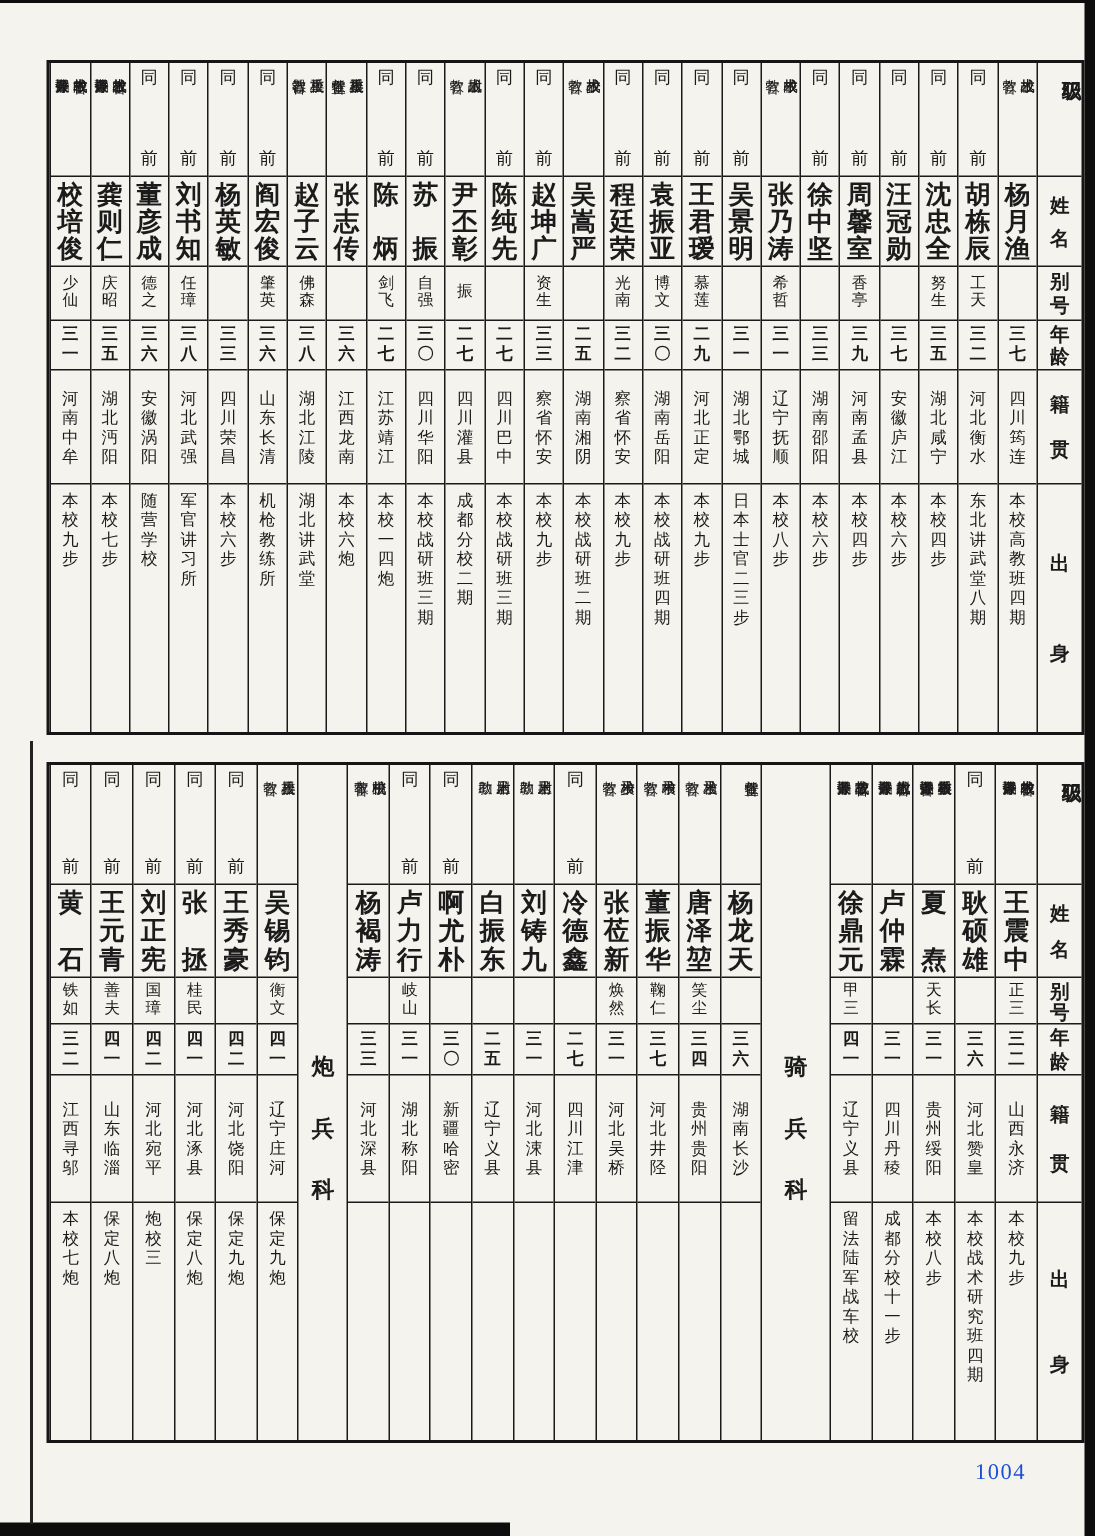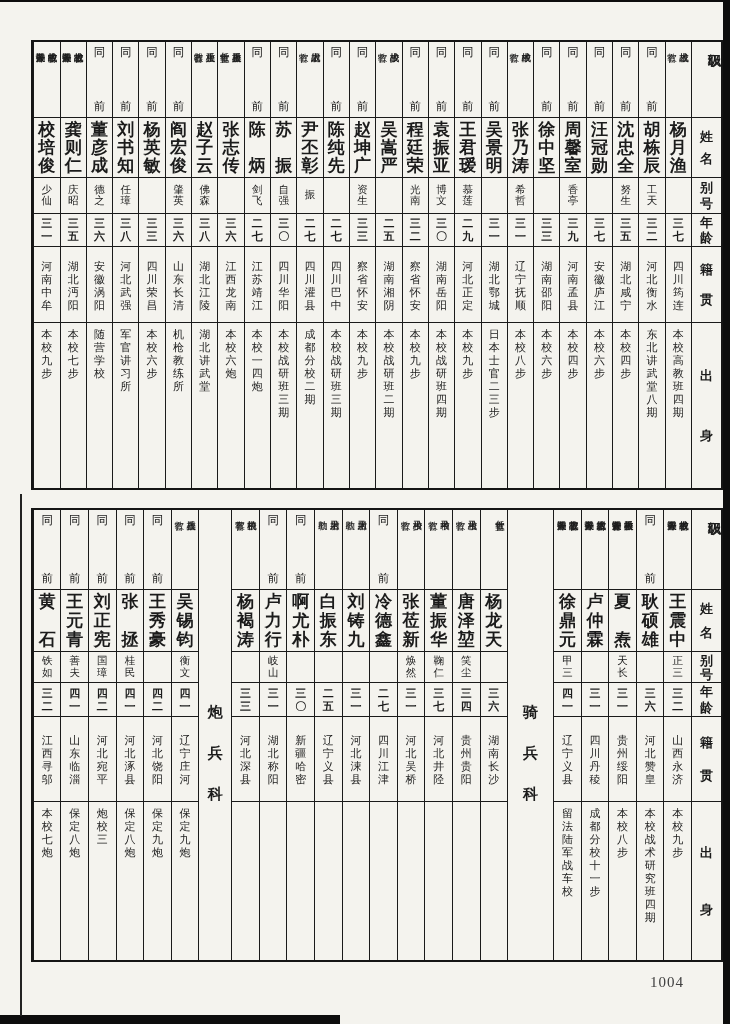--- a/index.html
+++ b/index.html
@@ -36,21 +36,21 @@
   .rank.same{display:flex;writing-mode:horizontal-tb;flex-direction:column;justify-content:space-between;
              align-items:center;font-size:11.5px;padding:5px 0;line-height:1}
   .name{justify-content:space-between;font-weight:bold;font-size:17px;line-height:1;padding:3px 0}
   .alias{justify-content:center;gap:1px;font-size:10.5px;line-height:1}
   .age{justify-content:center;gap:2px;font-size:11px;line-height:1;font-weight:600}
   .native{justify-content:center;gap:2px;font-size:11px;line-height:1;padding-top:2px}
   .origin{justify-content:flex-start;gap:2px;font-size:11px;line-height:1;padding-top:6px}
 
   .hdr{font-weight:bold;font-size:13px;justify-content:space-evenly;line-height:1;padding:2px 0}
 
-  .pageno{position:absolute;left:650px;top:974px;font-size:15px;letter-spacing:1px;color:#404040}
+  .pageno{position:absolute;left:650px;top:974px;font-size:15px;letter-spacing:1px;color:#1d4ed8}
 </style>
 </head>
 <body>
 
 <div class="page">
   <div class="edge edge-top"></div>
   <div class="edge edge-right"></div>
   <div class="edge edge-bottom"></div>
   <div class="edge edge-left"></div>
 

